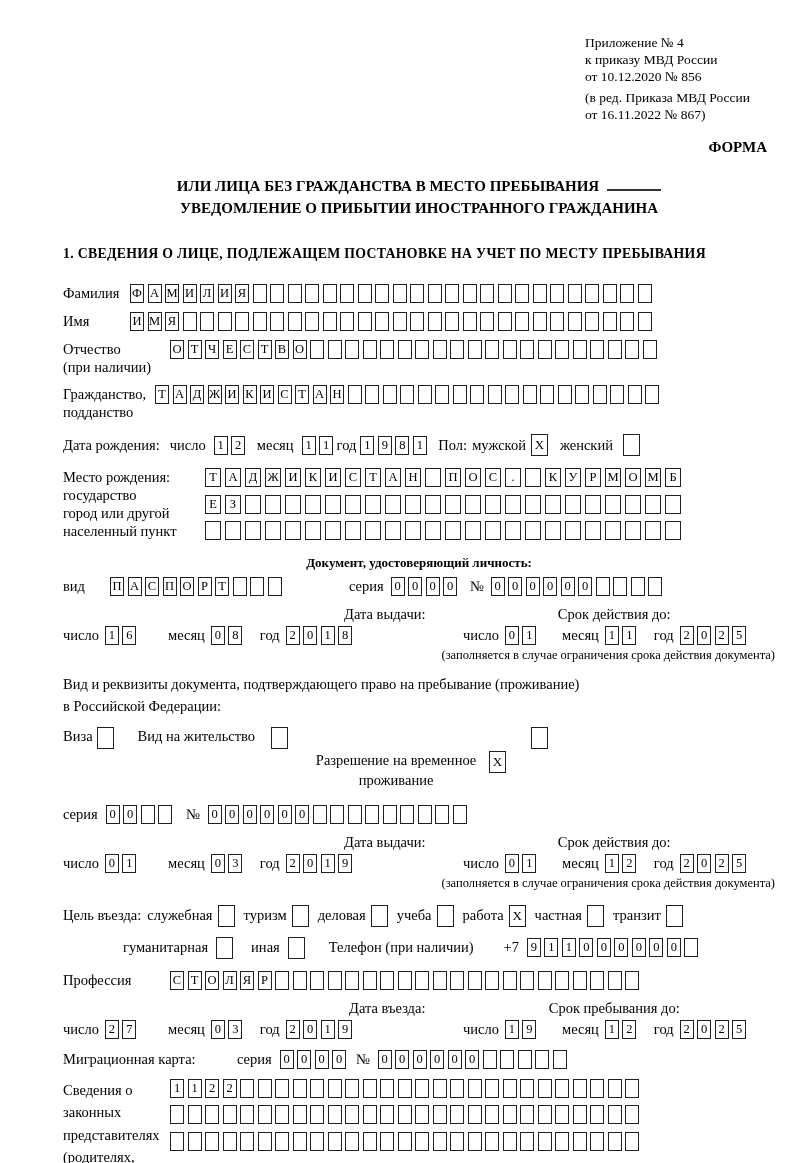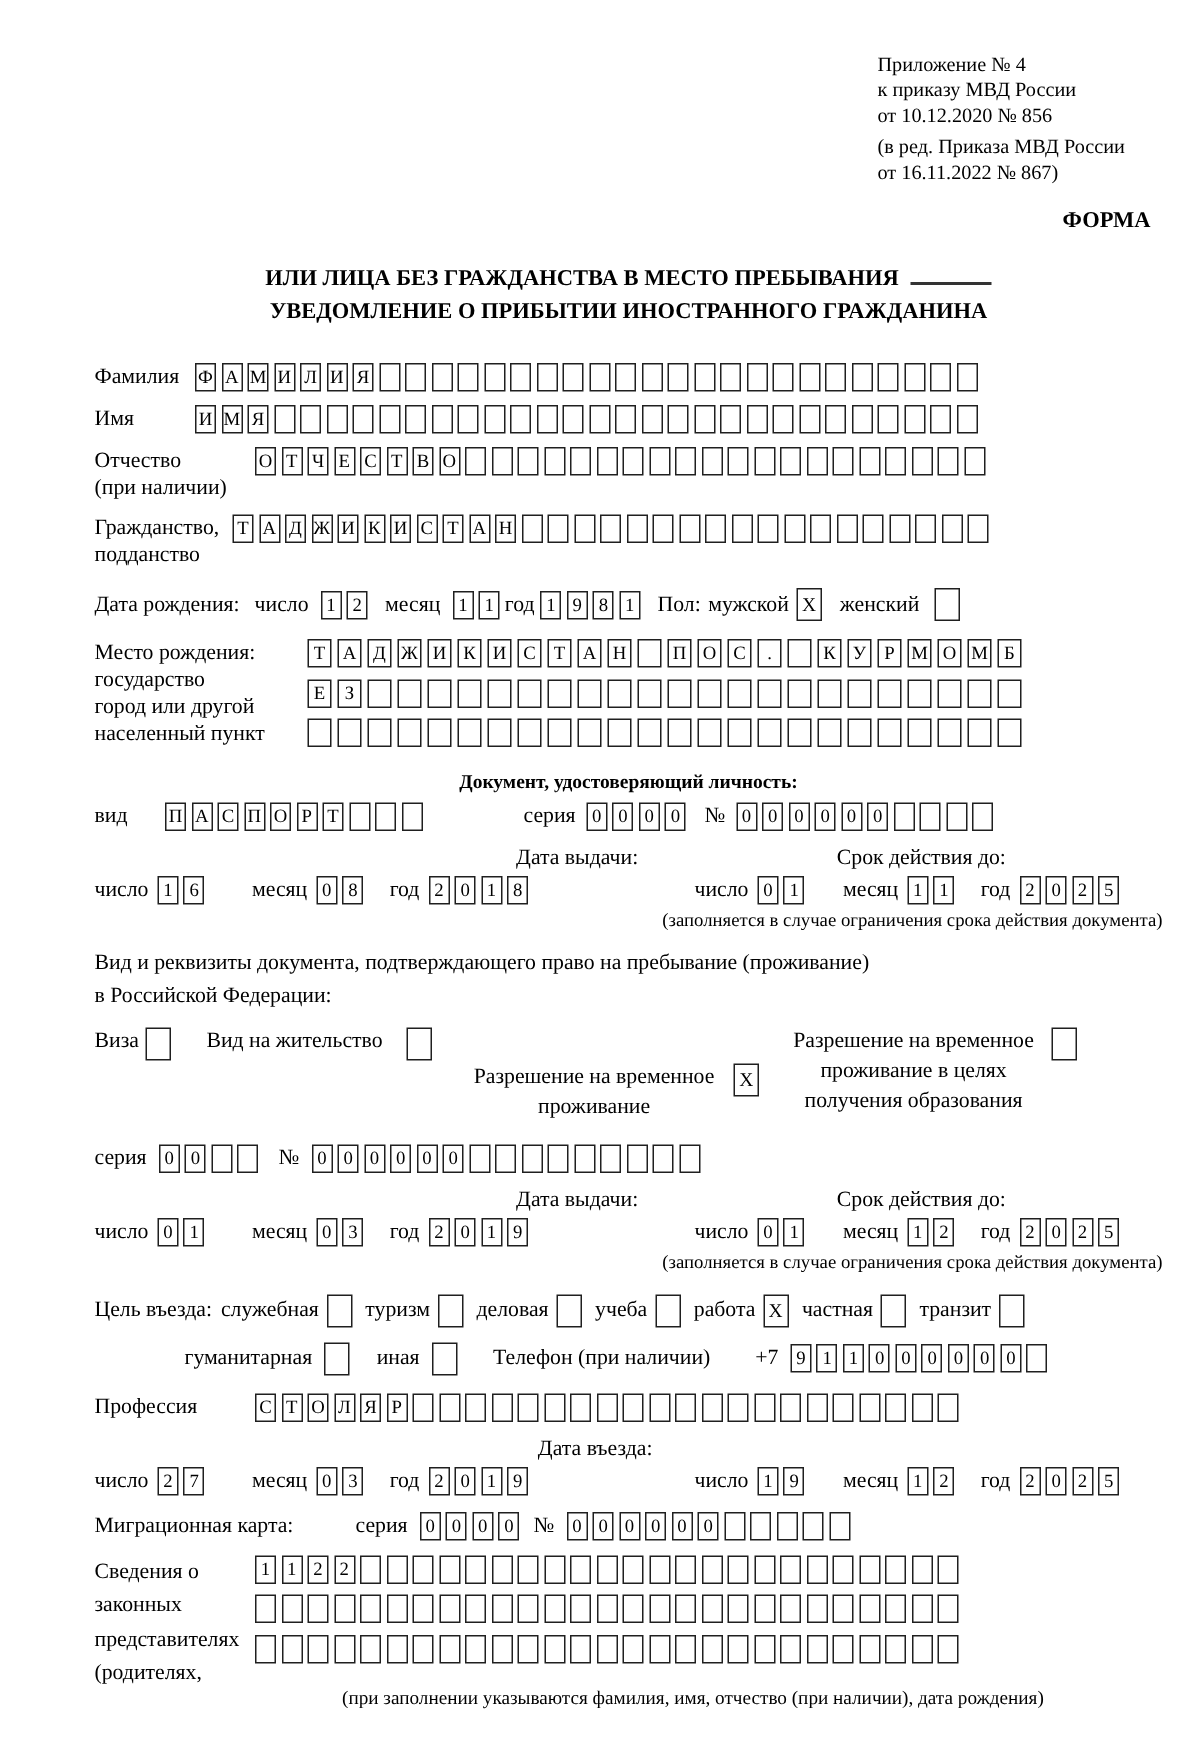--- a/index.html
+++ b/index.html
@@ -90,20 +90,21 @@
     <div>(в ред. Приказа МВД России</div>
     <div>от 16.11.2022 № 867)</div>
   </div>
   <div class="form-label">ФОРМА</div>
 
   <div class="title">
     <div><span>ИЛИ ЛИЦА БЕЗ ГРАЖДАНСТВА В МЕСТО ПРЕБЫВАНИЯ</span><span class="blank-line"></span></div>
     <div>УВЕДОМЛЕНИЕ О ПРИБЫТИИ ИНОСТРАННОГО ГРАЖДАНИНА</div>
   </div>
 
+  <div class="sect">1. СВЕДЕНИЯ О ЛИЦЕ, ПОДЛЕЖАЩЕМ ПОСТАНОВКЕ НА УЧЕТ ПО МЕСТУ ПРЕБЫВАНИЯ</div>
 
   <div class="frow" style="margin-top:22px;">
     <div class="flabel w67">Фамилия</div>
     <div class="cells">
         <span class="cell">Ф</span>
         <span class="cell">А</span>
         <span class="cell">М</span>
         <span class="cell">И</span>
         <span class="cell">Л</span>
         <span class="cell">И</span>
@@ -456,21 +457,20 @@
     </div>
     <div class="opt" style="margin-left:24px;">
       <span class="olabel">Вид на жительство</span>
       <span class="checkbox" style="margin-left:16px;"></span>
     </div>
     <div class="opt" style="margin-left:22px;margin-top:24px;">
       <span class="olabel opt-c" style="width:172px;">Разрешение на временное проживание</span>
       <span class="checkbox">X</span>
     </div>
     <div class="opt" style="margin-left:18px;">
-      <span class="olabel opt-c" style="width:170px;">Разрешение на временное проживание в целях получения образования</span>
       <span class="checkbox"></span>
     </div>
   </div>
 
   <div class="frow" style="align-items:center; margin-top:14px;">
     <span style="margin-right:8px;">серия</span>
     <span class="cells">
         <span class="cell">0</span>
         <span class="cell">0</span>
         <span class="cell"></span>
@@ -626,20 +626,21 @@
         <span class="cell"></span>
         <span class="cell"></span>
         <span class="cell"></span>
         <span class="cell"></span>
         <span class="cell"></span>
       </div>
   </div>
 
   <div class="dates-head">
     <div class="dh-left">Дата въезда:</div>
+    <div class="dh-right">Срок пребывания до:</div>
   </div>
   <div class="date-row">
     <div class="dgroup dleft">
       <span class="dlab">число</span>
       <span class="cells">
           <span class="cell">2</span>
           <span class="cell">7</span>
         </span>
       <span class="dlab" style="margin-left:14px;">месяц</span>
       <span class="cells">

